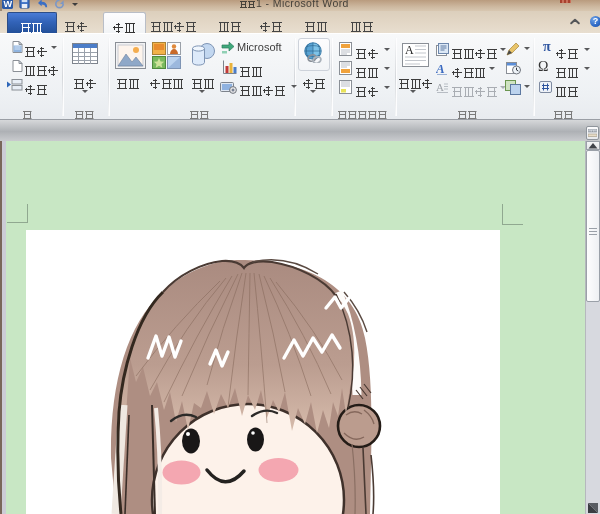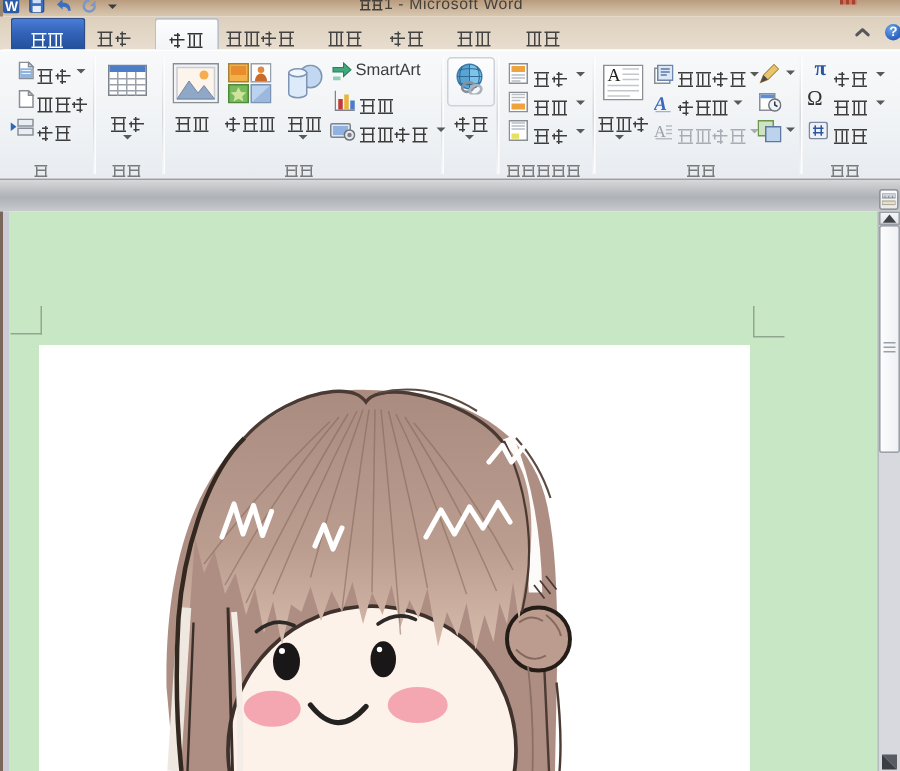--- a/index.html
+++ b/index.html
@@ -125,21 +125,21 @@
         <circle cx="18" cy="8" r="7.5" fill="#c2d7f0" stroke="#7e94b4"></circle>
         <path d="M3.5 5.5h12v14a6 2.6 0 0 1-12 0z" fill="#ddeafa" stroke="#7e94b4"></path>
         <ellipse cx="9.5" cy="5.5" rx="6" ry="2.6" fill="#f0f6fd" stroke="#7e94b4"></ellipse>
       </svg>
   <div class="abs" style="left:192px;top:40px"><span class="z"></span><span class="z v"></span></div>
   <span class="dn abs" style="left:199px;top:56px"></span>
   <svg class="abs" style="left:221px;top:7px" width="14" height="13" viewBox="0 0 14 13">
         <path d="M1 4h7V1l5 4.5L8 10V7H1z" fill="#3fa87c" stroke="#2d7d5a" stroke-width=".7"></path>
         <rect x="1" y="10" width="5" height="2.5" fill="#8fd0b4"></rect>
       </svg>
-  <div class="abs" style="left:237px;top:7px;font-size:11px;color:#3d3d3d">SmartArt</div>
+  <div class="abs" style="left:237px;top:7px;font-size:11px;color:#3d3d3d">Microsoft</div>
   <svg class="abs" style="left:223px;top:26px" width="14" height="14" viewBox="0 0 14 14">
         <path d="M.5 .5v13h13" fill="none" stroke="#7d838c"></path>
         <rect x="2.5" y="6" width="3" height="7" fill="#c23a38"></rect>
         <rect x="6.5" y="3" width="3" height="10" fill="#e9b33c"></rect>
         <rect x="10.5" y="7" width="3" height="6" fill="#4b7dc8"></rect>
       </svg>
   <div class="abs" style="left:240px;top:28px"><span class="z"></span><span class="z v"></span></div>
   <svg class="abs" style="left:220px;top:46px" width="17" height="14" viewBox="0 0 17 14">
         <rect x=".5" y="2.5" width="13" height="9" rx="1" fill="#dfe7f2" stroke="#7d838c"></rect>
         <rect x="2" y="4" width="10" height="6" fill="#8fb2e0"></rect>

